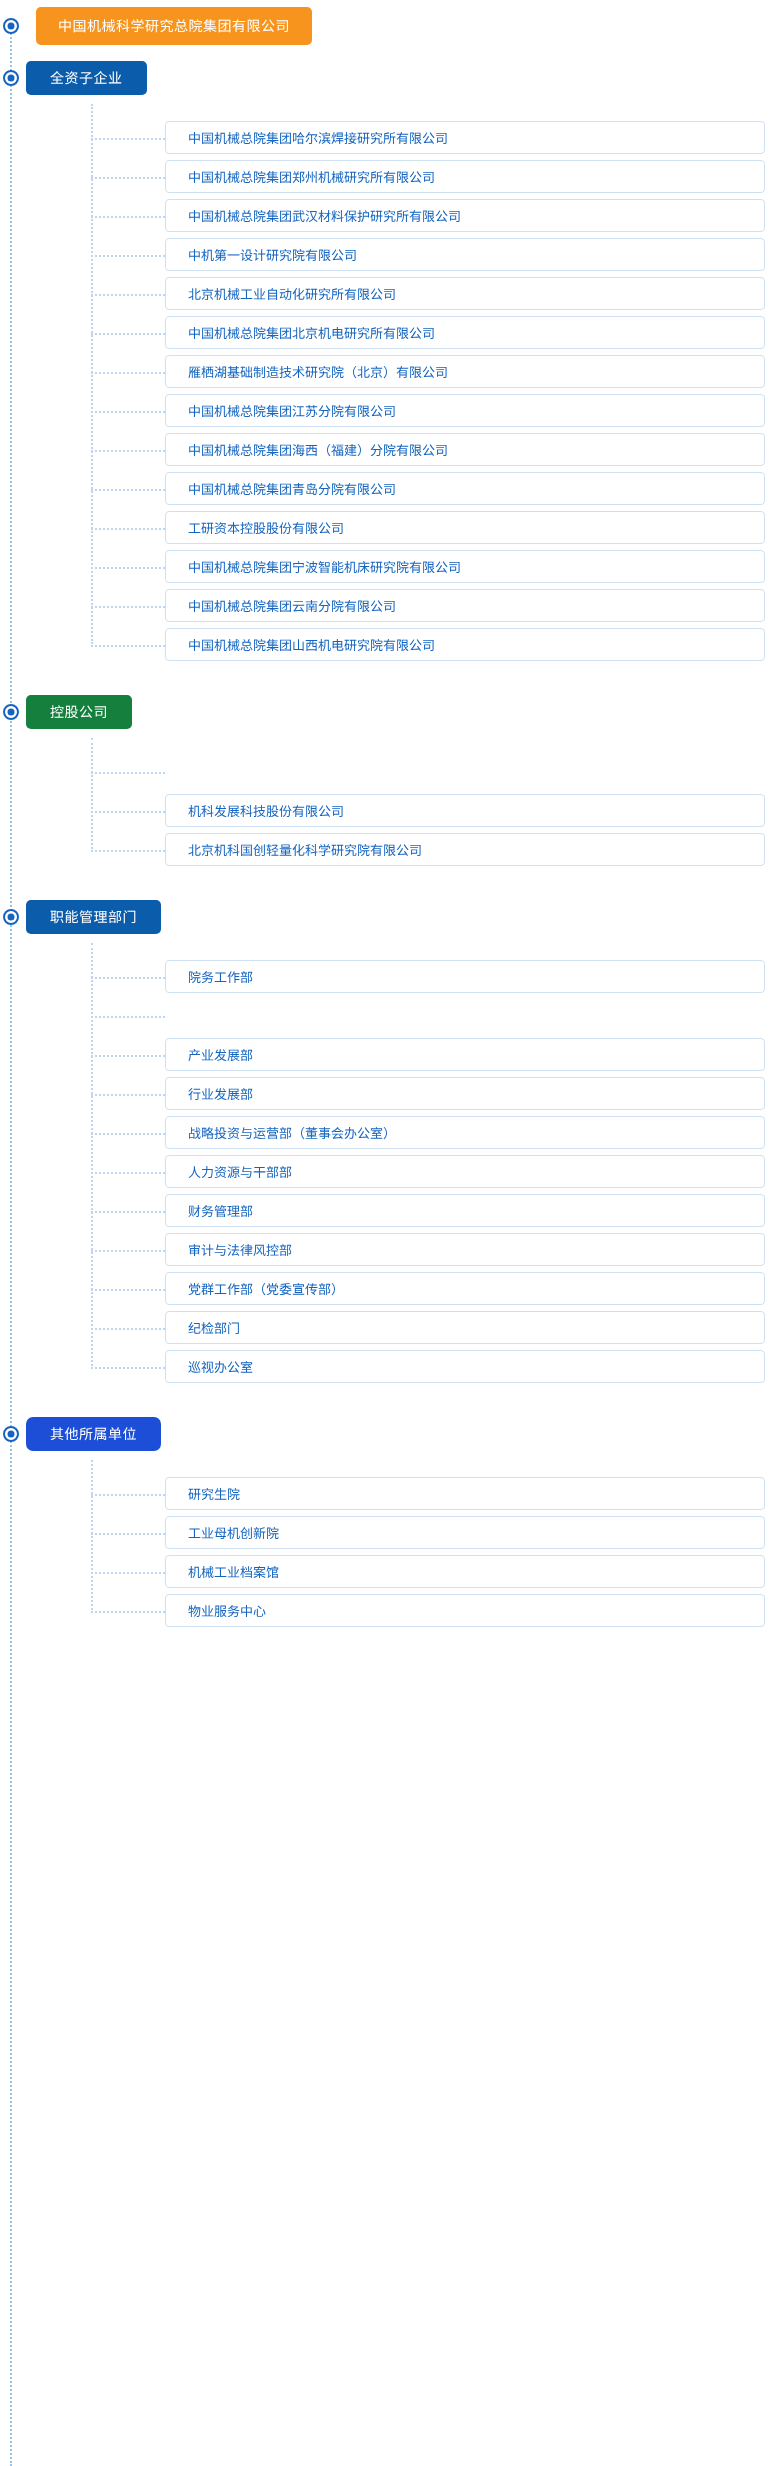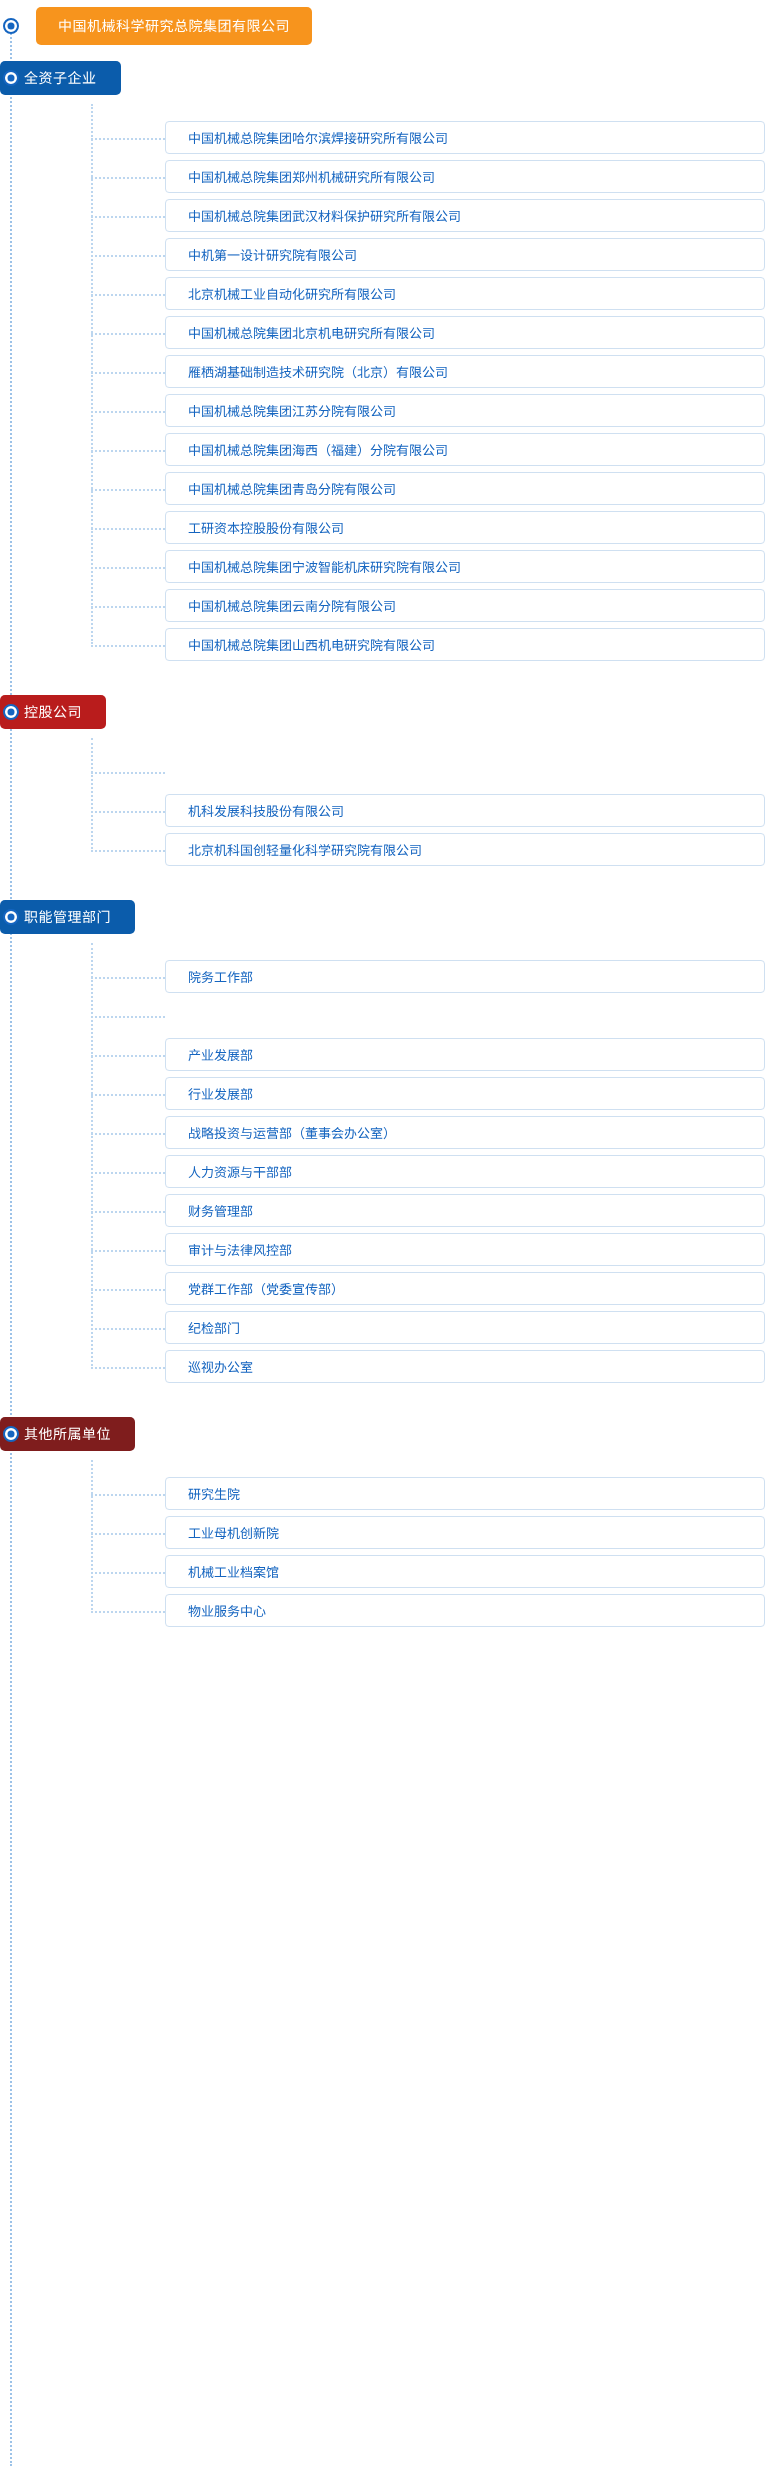--- a/index.html
+++ b/index.html
@@ -73,20 +73,21 @@
   .section {
     position: relative;
   }
   .section-head-row {
     position: relative;
     height: 52px;
     display: flex;
     align-items: center;
   }
   .section-pill {
+    margin-left: 26px;
     background: #0b5cab;
     color: #ffffff;
     font-size: 14px;
     line-height: 1;
     padding: 10px 24px;
     border-radius: 5px;
     white-space: nowrap;
     letter-spacing: .5px;
   }
 
@@ -226,21 +227,21 @@
   <div class="leaf">
     <span class="leaf-connector"></span>
     <div class="card">中国机械总院集团山西机电研究院有限公司</div>
   </div>
 </div>
   </div>
 <div class="gap-after-section"></div>
   <div class="section">
     <div class="section-head-row">
       <span class="node-marker"></span>
-      <div class="section-pill" style="background: #b91c1c;">控股公司</div>
+      <div class="section-pill" style="background: #15803d;">控股公司</div>
     </div>
     <div class="branch">
   <div class="leaf">
     <span class="leaf-connector"></span>
   </div>
 
   <div class="leaf">
     <span class="leaf-connector"></span>
     <div class="card">机科发展科技股份有限公司</div>
   </div>
@@ -310,21 +311,21 @@
   <div class="leaf">
     <span class="leaf-connector"></span>
     <div class="card">巡视办公室</div>
   </div>
 </div>
   </div>
 <div class="gap-after-section"></div>
   <div class="section">
     <div class="section-head-row">
       <span class="node-marker"></span>
-      <div class="section-pill" style="background: #7f1d1d;">其他所属单位</div>
+      <div class="section-pill" style="background: #1d4ed8; border-radius: 7px;">其他所属单位</div>
     </div>
     <div class="branch">
   <div class="leaf">
     <span class="leaf-connector"></span>
     <div class="card">研究生院</div>
   </div>
 
   <div class="leaf">
     <span class="leaf-connector"></span>
     <div class="card">工业母机创新院</div>

